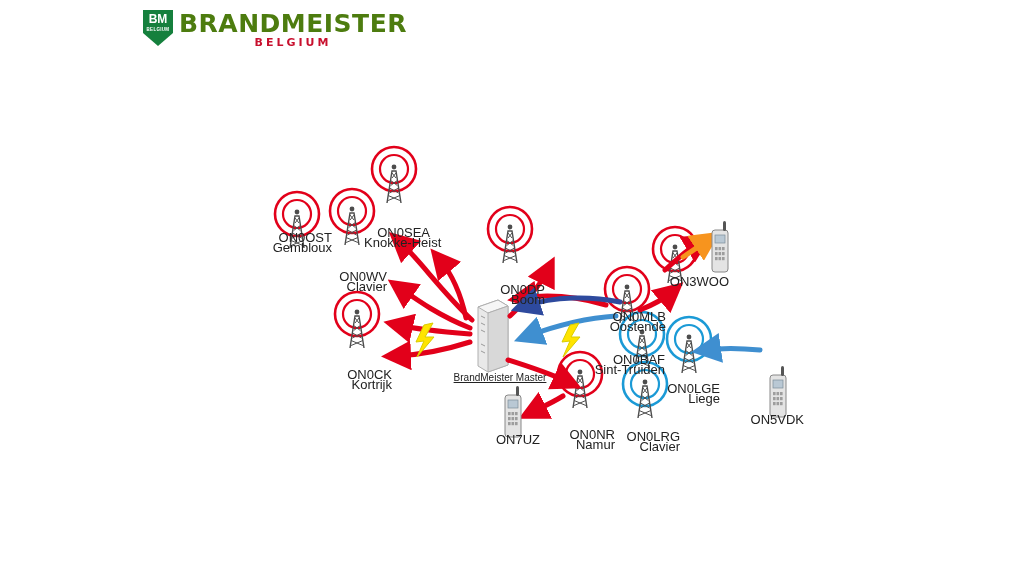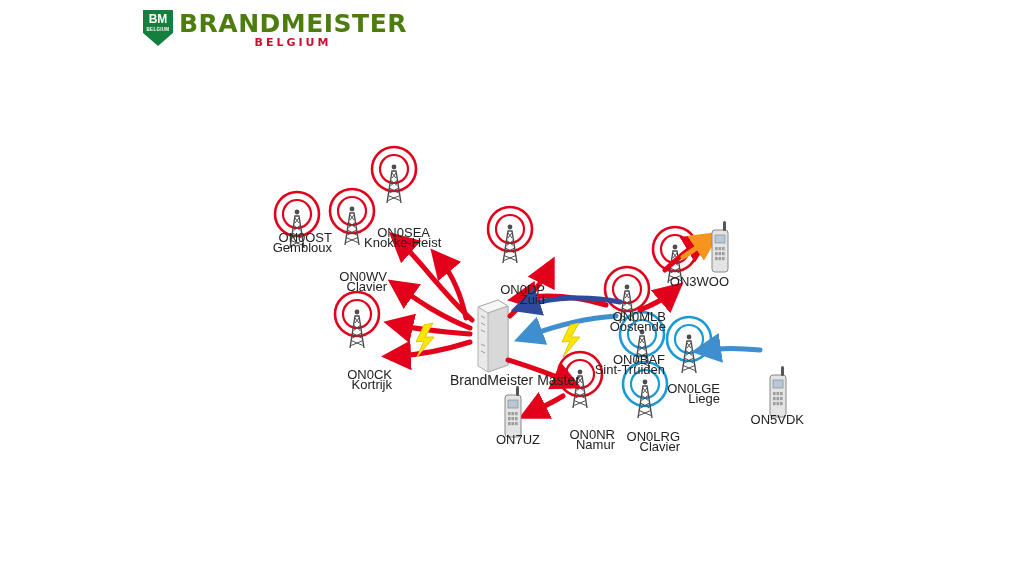--- a/index.html
+++ b/index.html
@@ -124,24 +124,25 @@
   }
   svg.layer {
     position: absolute;
     left: 0; top: 0;
     width: 1024px;
     height: 340px;
     overflow: visible;
   }
   .server-label {
     position: absolute;
-    font-size: 14px;
+    font-size: 10px;
     color: #222;
     white-space: nowrap;
     text-align: center;
+    text-decoration: underline;
   }
 </style>
 </head>
 <body>
 
 <div class="slide">
 
   <div class="logo">
     <div class="logo-shield">
       <span class="bm">BM</span>
@@ -425,21 +426,21 @@
     <div class="node" style="left:364px; top:108px; width:66px;">
       <span>ON0SEA</span>
       <span class="lbl2">Knokke-Heist</span>
     </div>
     <div class="node" style="left:327px; top:152px; width:60px;">
       <span>ON0WV</span>
       <span class="lbl2">Clavier</span>
     </div>
     <div class="node" style="left:485px; top:165px; width:60px;">
       <span>ON0DP</span>
-      <span class="lbl2">Zuid</span>
+      <span class="lbl2">Boom</span>
     </div>
     <div class="node" style="left:332px; top:250px; width:60px;">
       <span>ON0CK</span>
       <span class="lbl2">Kortrijk</span>
     </div>
     <div class="node" style="left:555px; top:310px; width:60px;">
       <span>ON0NR</span>
       <span class="lbl2">Namur</span>
     </div>
     <div class="node" style="left:663px; top:157px; width:66px;">

